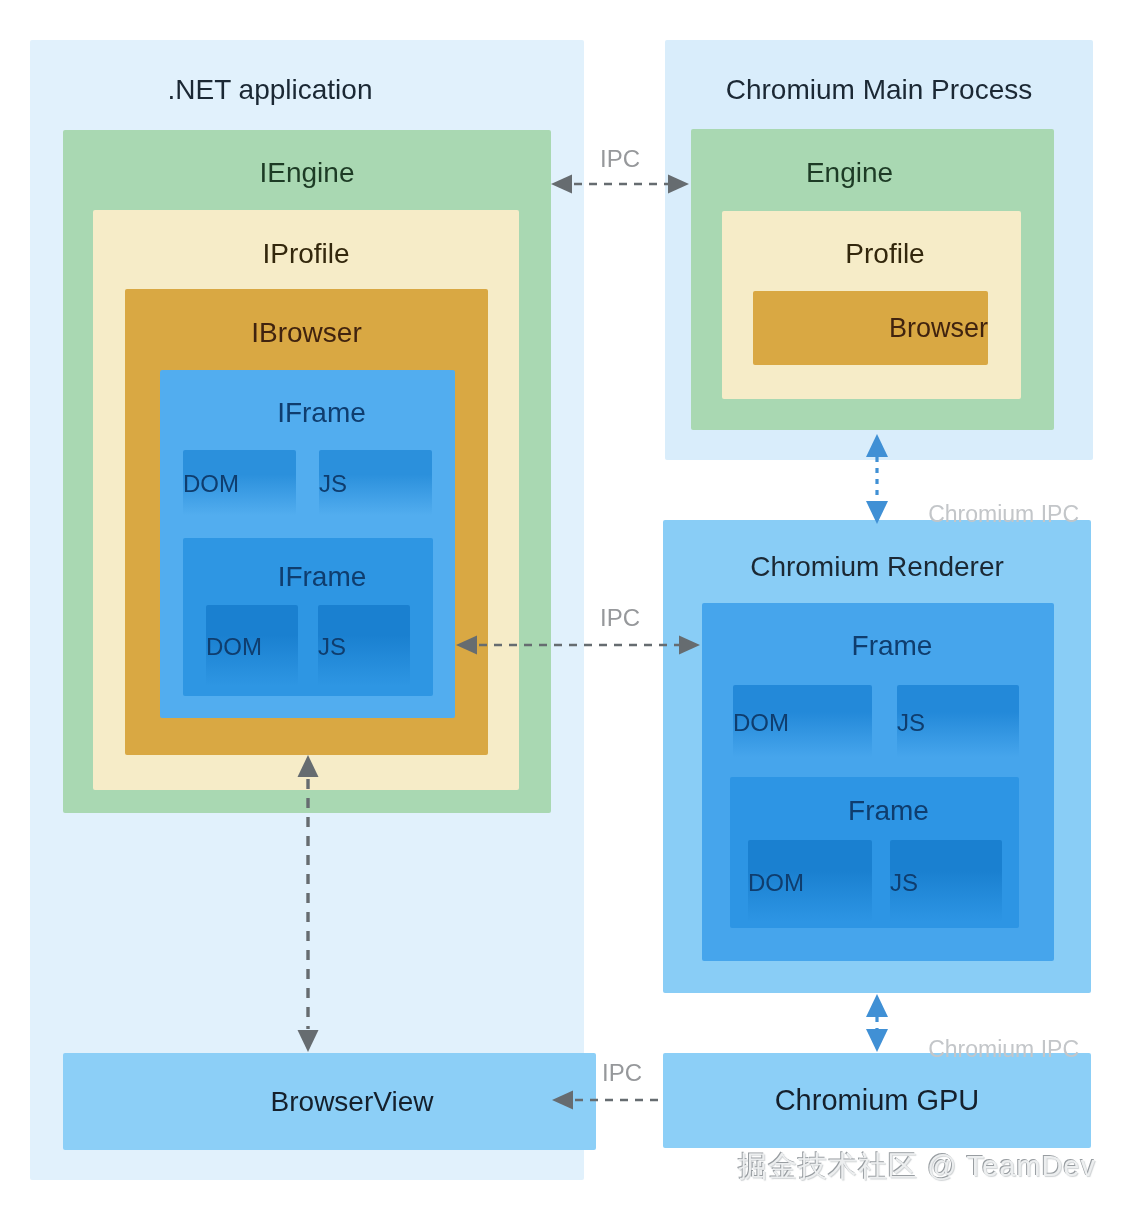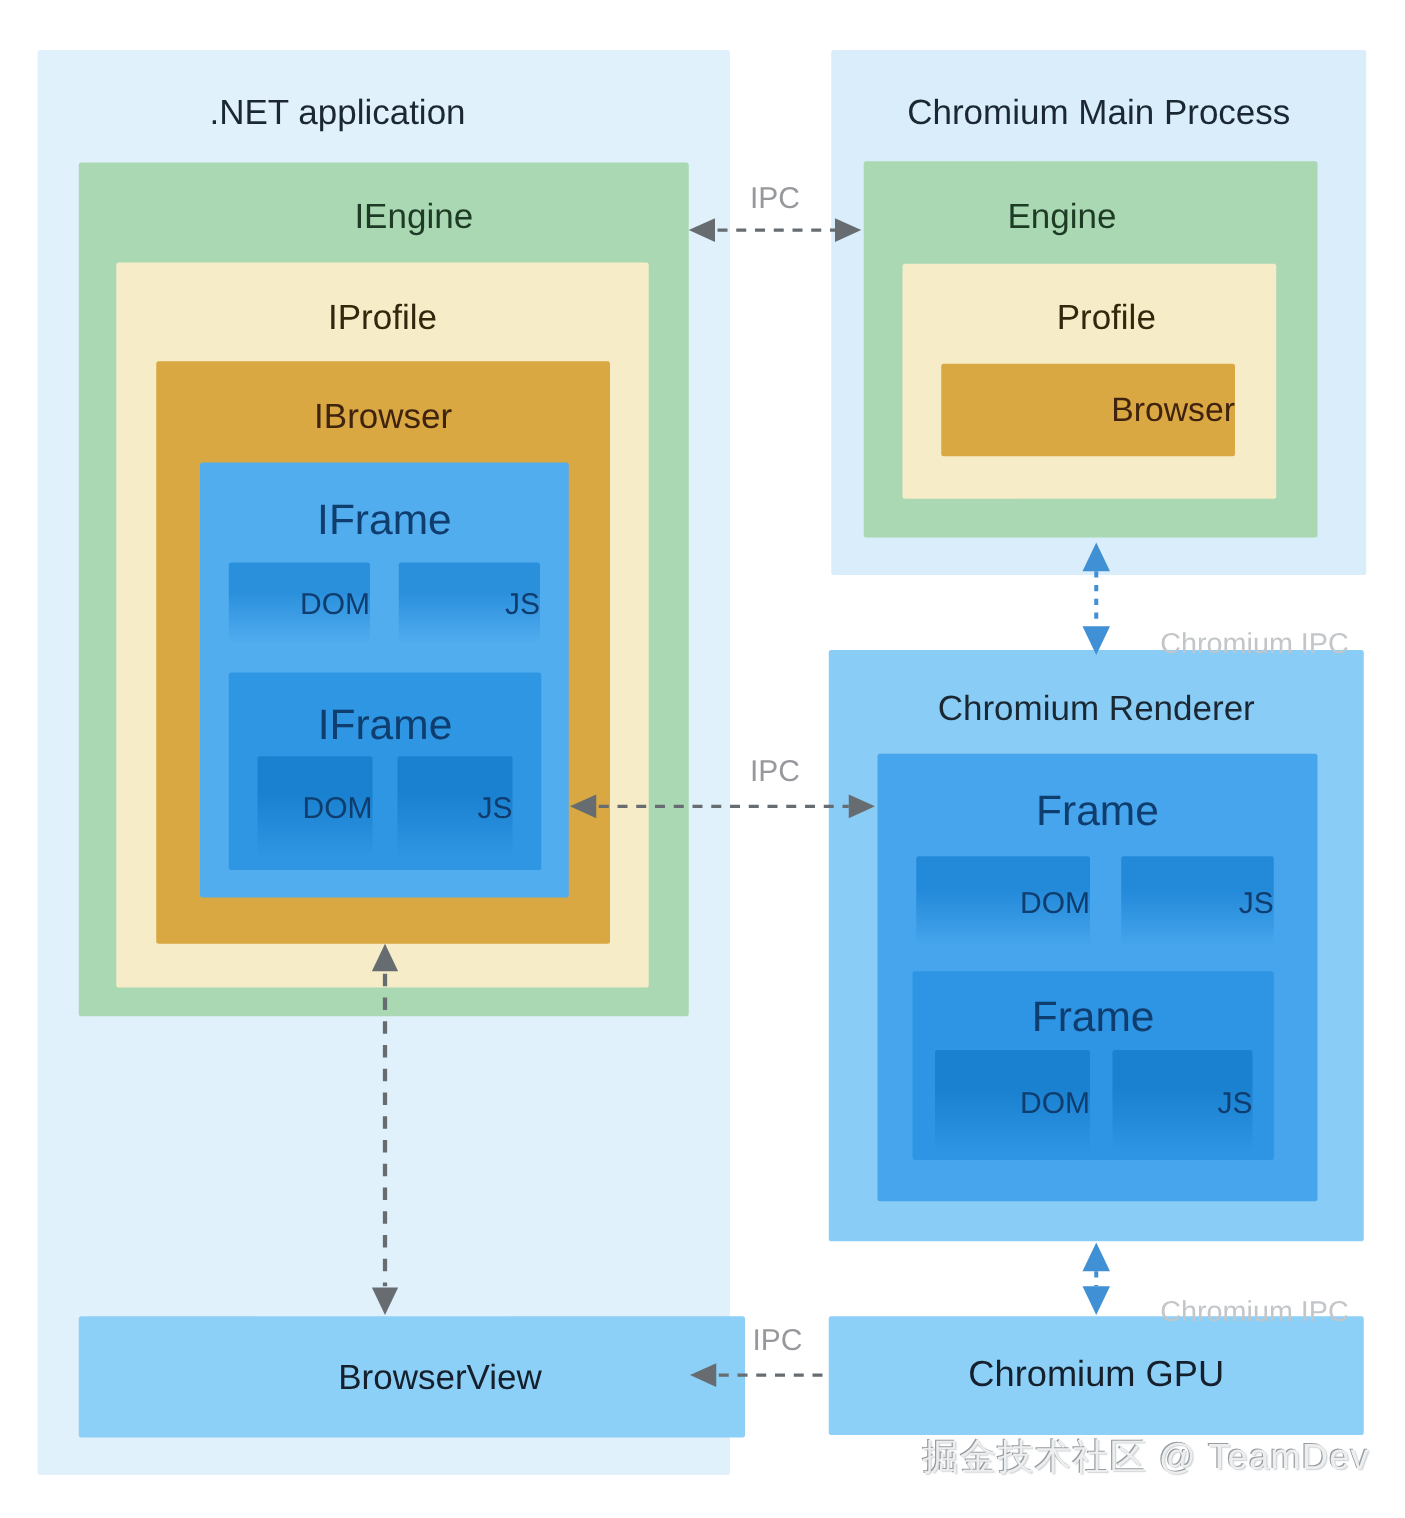--- a/index.html
+++ b/index.html
@@ -6,23 +6,23 @@
   #stage{
     position:relative;width:1124px;height:1214px;background:#ffffff;overflow:hidden;
     font-family:"Liberation Sans","DejaVu Sans",sans-serif;
   }
   .box{position:absolute;border-radius:2px;}
   .lbl{position:absolute;text-align:center;line-height:1.15;white-space:nowrap;}
   .t-dark{color:#1b2834;font-size:28px;}
   .t-green{color:#1d3b25;font-size:28px;}
   .t-cream{color:#33270c;font-size:28px;}
   .t-gold{color:#40230f;font-size:28px;}
-  .t-navy{color:#0f3d6e;font-size:34px;}
+  .t-navy{color:#0f3d6e;font-size:28px;padding-left:14px;}
   .chip{
-    position:absolute;display:flex;align-items:center;justify-content:flex-end;
+    position:absolute;display:flex;align-items:center;justify-content:flex-start;
     color:#0f3d6e;font-size:24px;border-radius:2px;
   }
   .flexbox{display:flex;align-items:center;justify-content:center;}
   
   .panel-dotnet{left:30px;top:40px;width:554px;height:1140px;background:#e1f1fc;}
   .panel-cmp{left:665px;top:40px;width:428px;height:420px;background:#d9edfb;}
   .panel-renderer{left:663px;top:520px;width:428px;height:473px;background:#89cdf6;}
   
   .iengine{left:63px;top:130px;width:488px;height:683px;background:#a9d8b2;}
   .iprofile{left:93px;top:210px;width:426px;height:580px;background:#f6ecc8;}
@@ -61,21 +61,21 @@
 </style>
 </head>
 <body>
 
 <div id="stage">
 
   <div class="box panel-dotnet"></div>
   <div class="lbl t-dark" style="left:30px;top:74px;width:480px;">.NET application</div>
 
   <div class="box iengine"></div>
-  <div class="lbl t-green" style="left:63px;top:157px;width:488px;margin-left:24px;">IEngine</div>
+  <div class="lbl t-green" style="left:63px;top:157px;width:488px;">IEngine</div>
 
   <div class="box iprofile"></div>
   <div class="lbl t-cream" style="left:93px;top:238px;width:426px;">IProfile</div>
 
   <div class="box ibrowser"></div>
   <div class="lbl t-gold" style="left:125px;top:317px;width:363px;">IBrowser</div>
 
   <div class="box iframe1"></div>
   <div class="lbl t-navy" style="left:160px;top:397px;width:295px;">IFrame</div>
 

